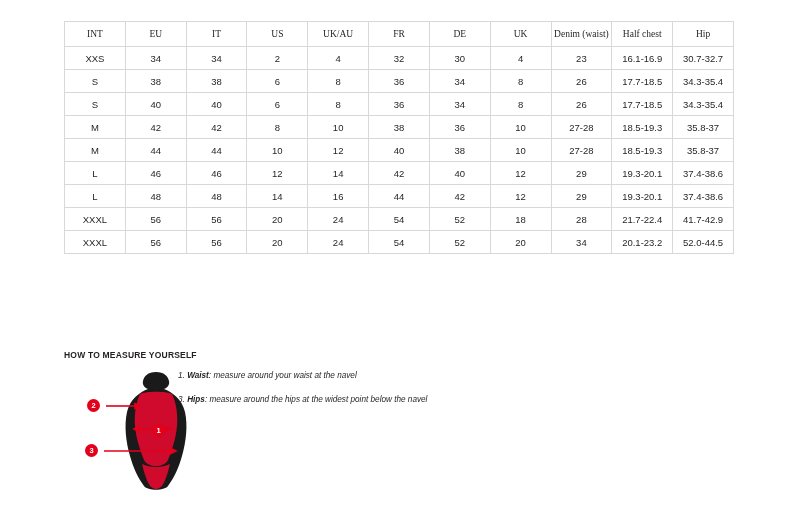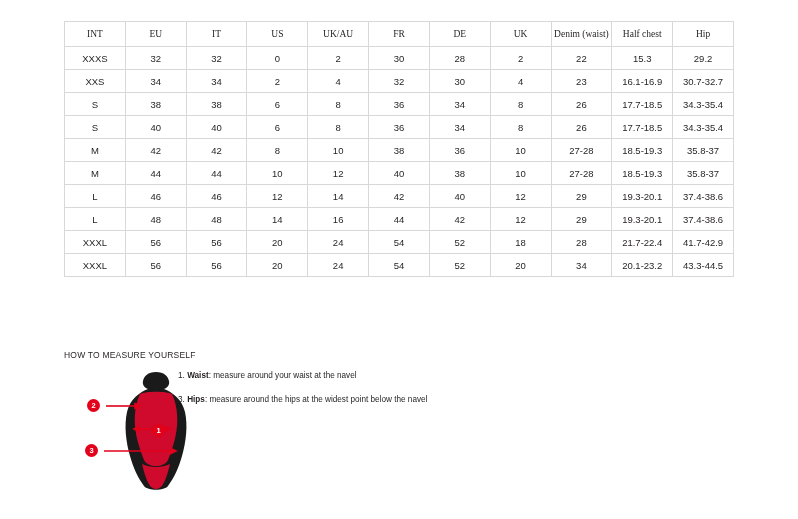--- a/index.html
+++ b/index.html
@@ -49,36 +49,37 @@
     height: 24px;
     font-family: Liberation Serif, serif;
   }
 
   
   .howto-title {
     position: absolute;
     left: 64px;
     top: 350px;
     font-size: 8.5px;
-    font-weight: normal;
+    font-weight: bold;
     letter-spacing: 0.2px;
     color: #231f20;
   }
   .figure {
     position: absolute;
     left: 96px;
     top: 368px;
     width: 120px;
     height: 125px;
   }
   .steps {
     position: absolute;
     left: 178px;
     top: 370px;
     width: 420px;
+    font-style: italic;
   }
   .step {
     font-size: 8.2px;
     line-height: 11px;
     margin-bottom: 13px;
     color: #231f20;
   }
   .step b { font-weight: bold; }
 
   .marker {
@@ -114,33 +115,20 @@
             <td>FR</td>
             <td>DE</td>
             <td>UK</td>
             <td>Denim (waist)</td>
             <td>Half chest</td>
             <td>Hip</td>
           </tr>
       </thead>
       <tbody id="body-rows">
           <tr>
-            <td>XXXS</td>
-            <td>32</td>
-            <td>32</td>
-            <td>0</td>
-            <td>2</td>
-            <td>30</td>
-            <td>28</td>
-            <td>2</td>
-            <td>22</td>
-            <td>15.3</td>
-            <td>29.2</td>
-          </tr>
-          <tr>
             <td>XXS</td>
             <td>34</td>
             <td>34</td>
             <td>2</td>
             <td>4</td>
             <td>32</td>
             <td>30</td>
             <td>4</td>
             <td>23</td>
             <td>16.1-16.9</td>
@@ -241,21 +229,21 @@
             <td>XXXL</td>
             <td>56</td>
             <td>56</td>
             <td>20</td>
             <td>24</td>
             <td>54</td>
             <td>52</td>
             <td>20</td>
             <td>34</td>
             <td>20.1-23.2</td>
-            <td>43.3-44.5</td>
+            <td>52.0-44.5</td>
           </tr>
         </tbody>
     </table>
   </div>
 
   <div class="howto-title">HOW TO MEASURE YOURSELF</div>
 
   <div class="figure">
     <svg width="120" height="125" viewBox="0 0 120 125" xmlns="http://www.w3.org/2000/svg">
 

